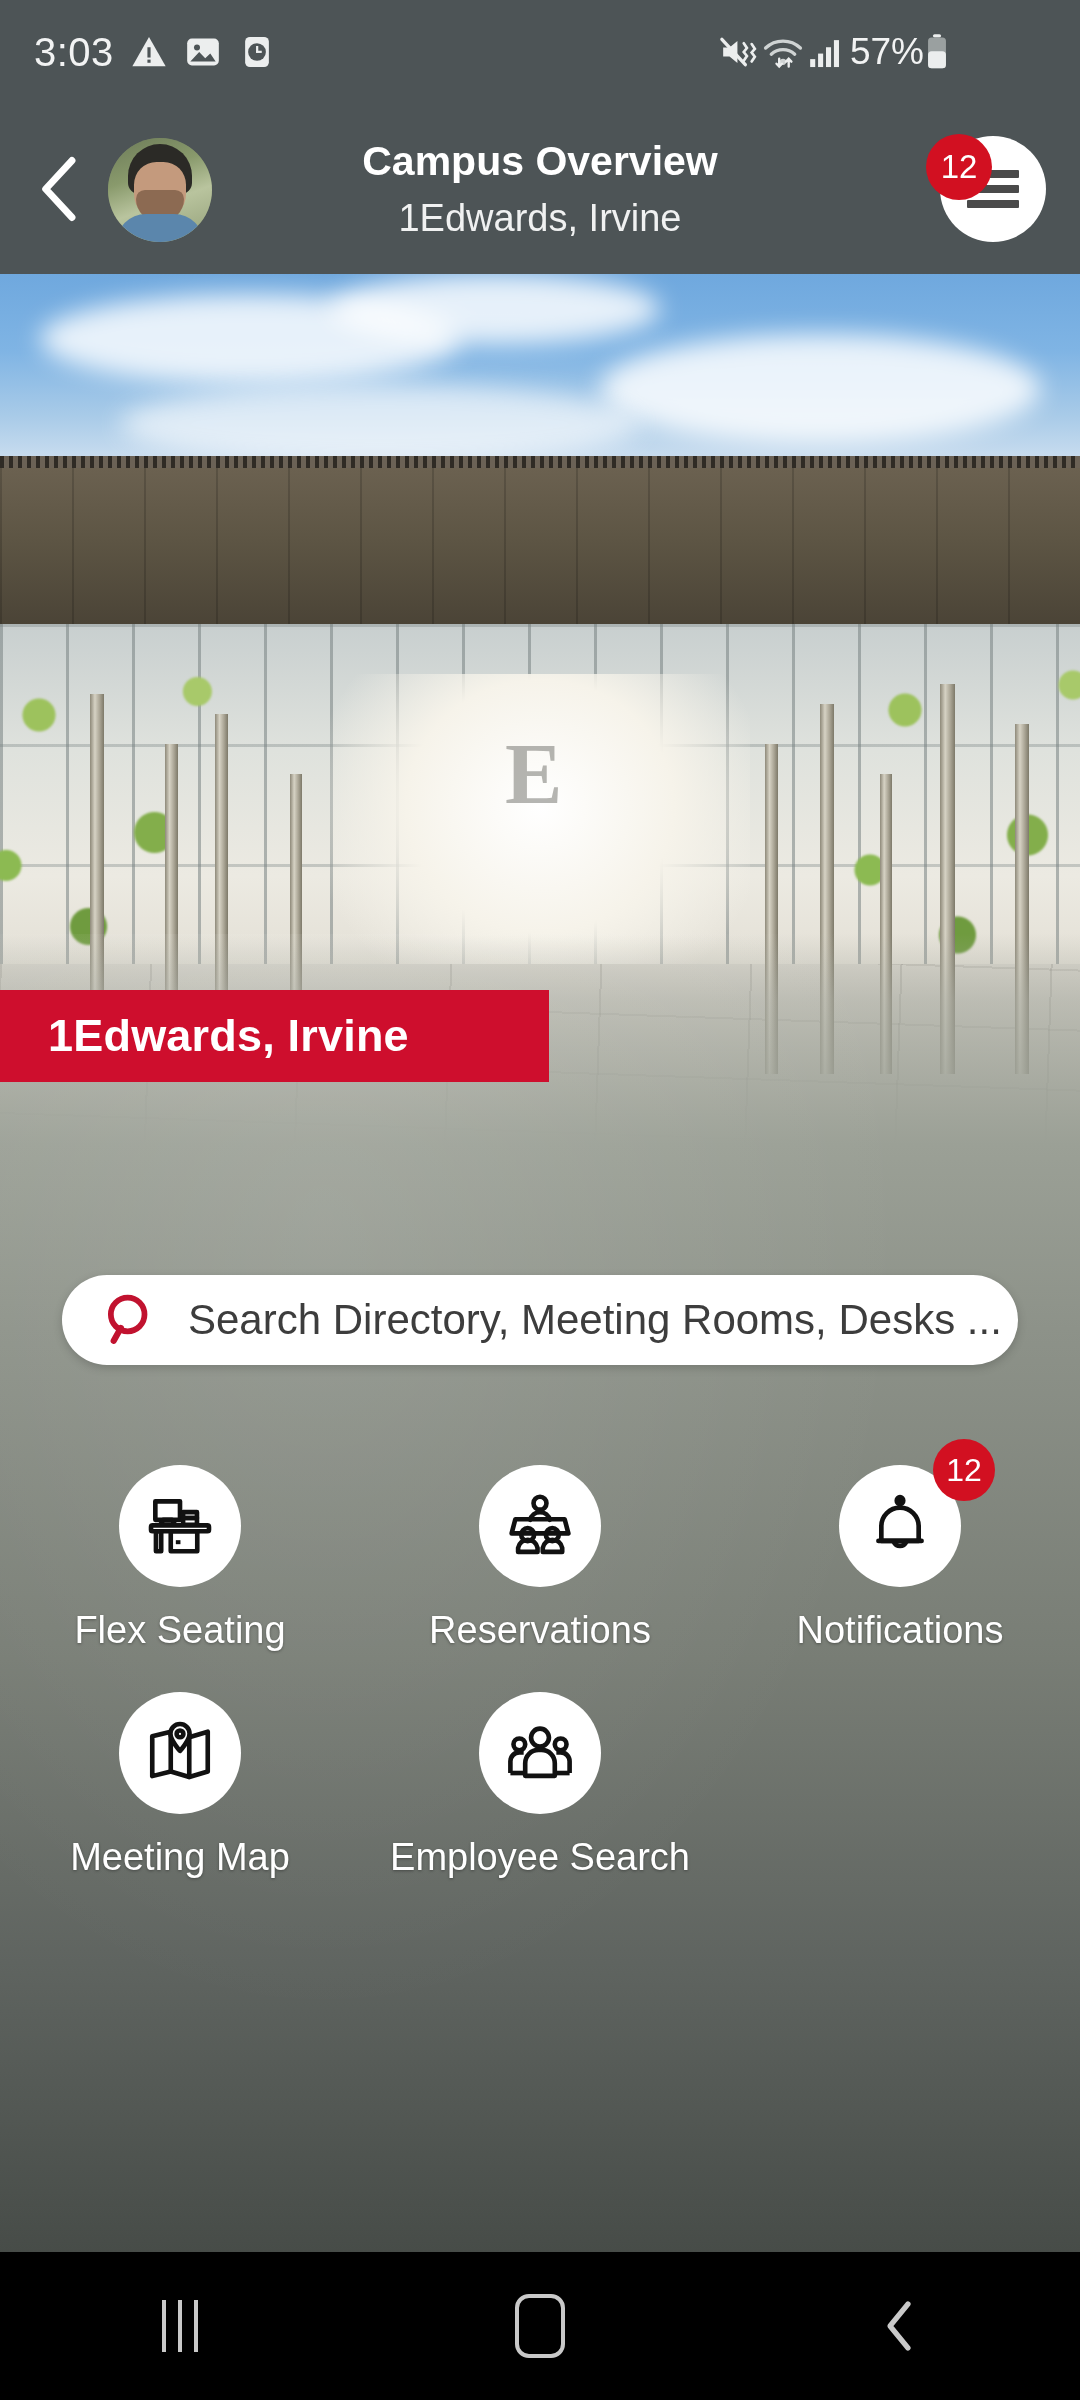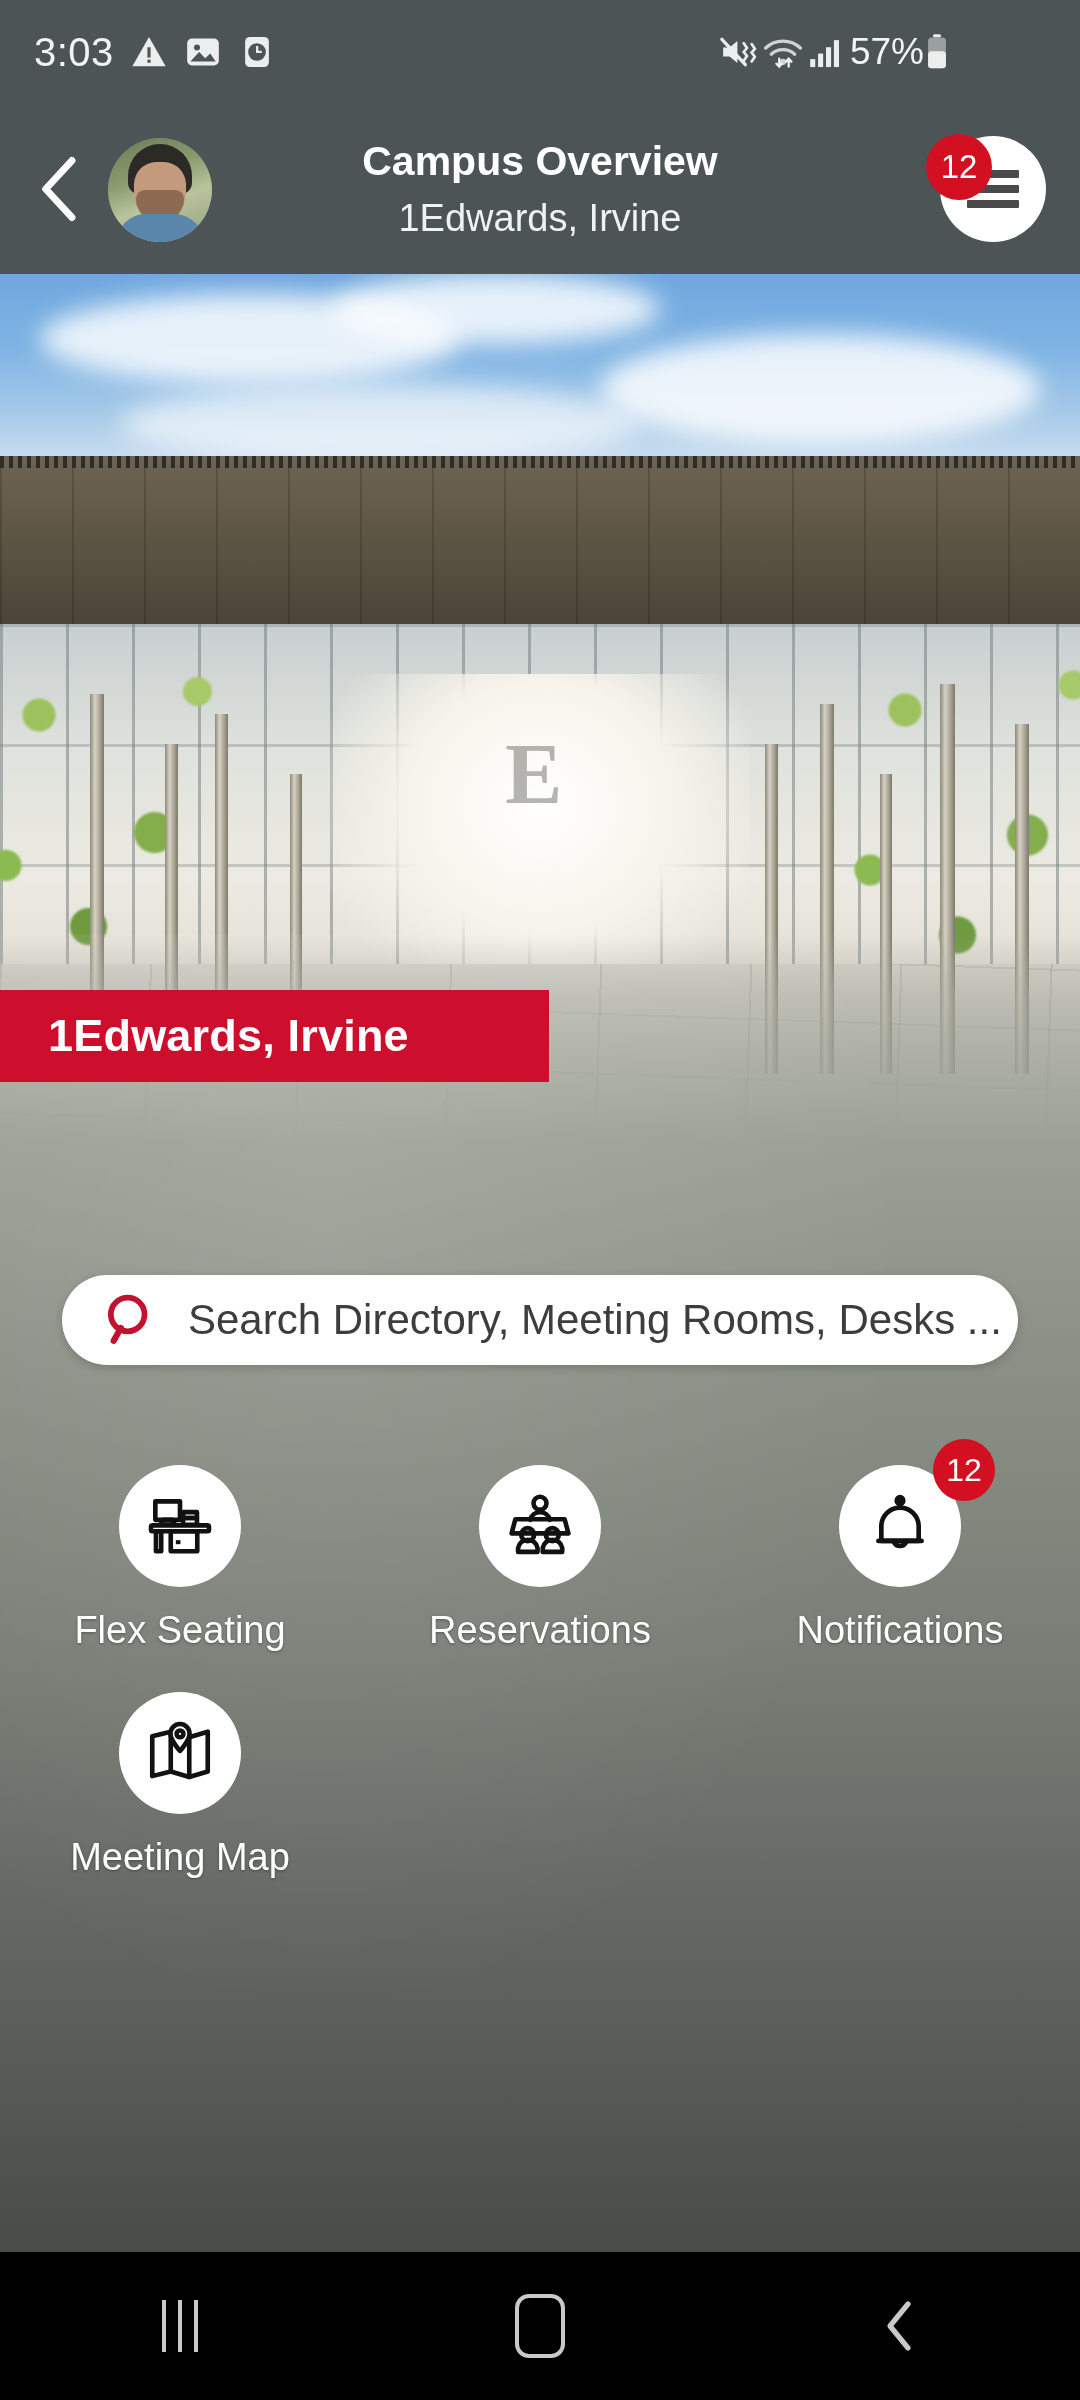--- a/index.html
+++ b/index.html
@@ -521,20 +521,37 @@
             <path d="M3 6.6 L9 5.1 L15 6.9 L21 5.1 V18 L15 19.8 L9 18 L3 19.5 Z"></path>
             <path d="M9 5.1 V18 M15 6.9 V19.8"></path>
             <path d="M12 2.6 a3.1 3.1 0 0 1 3.1 3.1 c0 2.3 -3.1 5.6 -3.1 5.6 s-3.1 -3.3 -3.1 -5.6 A3.1 3.1 0 0 1 12 2.6 z" fill="#fff"></path>
             <circle cx="12" cy="5.8" r="1.1"></circle>
           </g>
         </svg>
       </div>
       <div class="tile-label">Meeting Map</div>
     </div>
 
+    <div class="tile">
+      <div class="tile-circle">
+        <svg width="74" height="74" viewBox="0 0 24 24">
+          <g fill="none" stroke="#111" stroke-width="1.5" stroke-linejoin="round">
+            <circle cx="12" cy="7" r="2.9"></circle>
+            <circle cx="5.3" cy="9.2" r="1.9"></circle>
+            <circle cx="18.7" cy="9.2" r="1.9"></circle>
+            <path d="M2.4 18.5 v-3.8 a2.9 2.9 0 0 1 2.9 -2.9 h1.4"></path>
+            <path d="M21.6 18.5 v-3.8 a2.9 2.9 0 0 0 -2.9 -2.9 h-1.4"></path>
+            <path d="M2.4 18.5 h5.1"></path>
+              <path d="M16.5 18.5 h5.1"></path>
+            <path d="M7.2 19.4 v-4.1 a4.3 4.3 0 0 1 4.3 -4.3 h1 a4.3 4.3 0 0 1 4.3 4.3 v4.1 z"></path>
+          </g>
+        </svg>
+      </div>
+      <div class="tile-label">Employee Search</div>
+    </div>
 
 
 
   </div>
 
   <div class="navbar">
     <div class="navbtn">
       <div class="recents-glyph">
           <i></i>
           <i></i>

